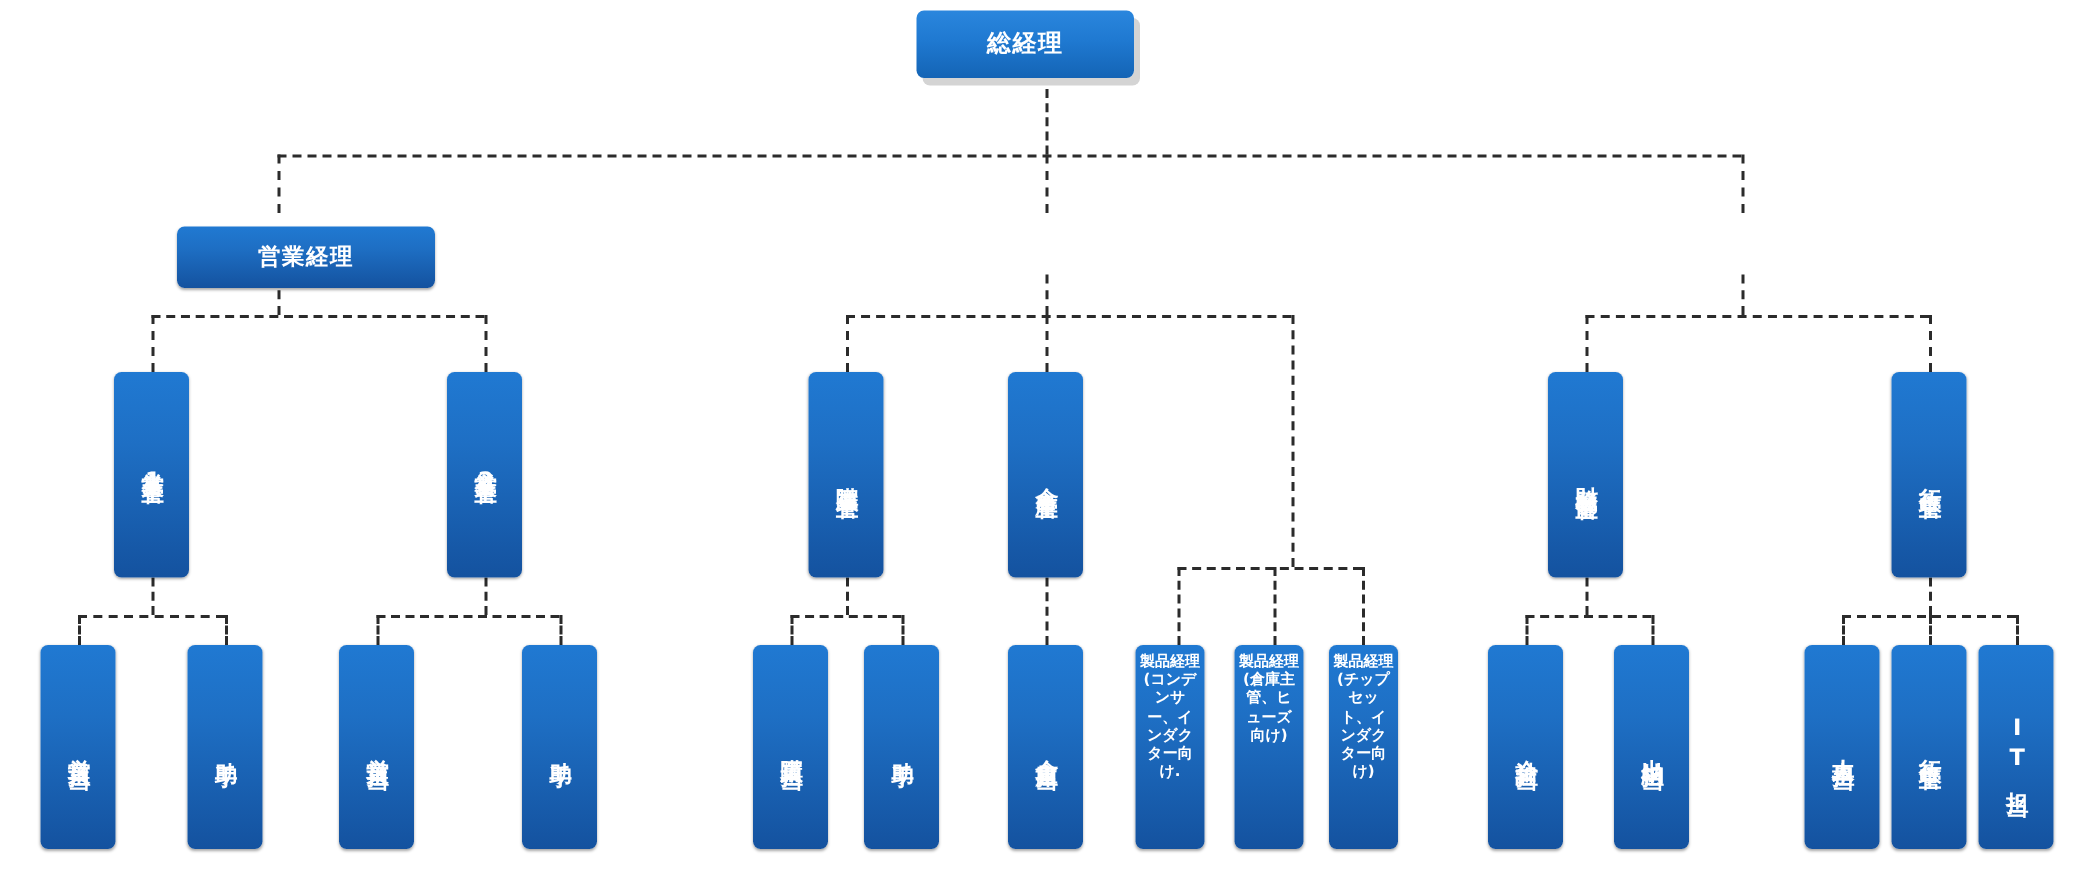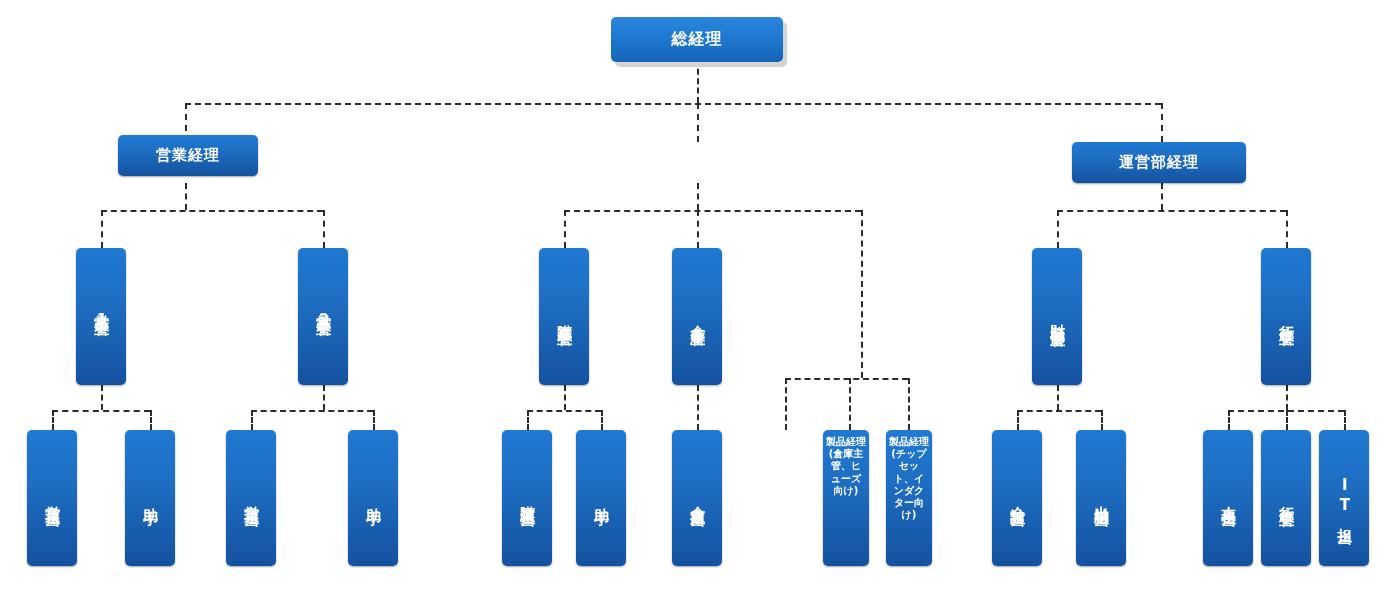--- a/index.html
+++ b/index.html
@@ -113,29 +113,26 @@
   <div class="conn h" style="left:1017px;top:410px;width:84px;"></div>
   <div class="conn v" style="left:1017px;top:410px;height:20px;"></div>
   <div class="conn v" style="left:1101px;top:410px;height:20px;"></div>
 
   <div class="conn v" style="left:1286px;top:385px;height:25px;"></div>
   <div class="conn h" style="left:1228px;top:410px;width:116px;"></div>
   <div class="conn v" style="left:1228px;top:410px;height:20px;"></div>
   <div class="conn v" style="left:1286px;top:410px;height:20px;"></div>
   <div class="conn v" style="left:1344px;top:410px;height:20px;"></div>
 
-  <div class="node horiz root" style="left:611px;top:17px;width:172px;height:45px;">
+  <div class="node horiz root" style="left:611px;top:7px;width:145px;height:45px;">
     <span class="lbl">総経理</span>
   </div>
 
-  <div class="node horiz" style="left:118px;top:135px;width:140px;height:41px;">
+  <div class="node horiz" style="left:118px;top:151px;width:172px;height:41px;">
     <span class="lbl">営業経理</span>
-  </div>
-  <div class="node horiz" style="left:1072px;top:142px;width:174px;height:41px;">
-    <span class="lbl">運営部経理</span>
   </div>
 
   <div class="node vert" style="left:76px;top:248px;width:50px;height:137px;">
     <span class="lbl">営業主管1</span>
   </div>
   <div class="node vert" style="left:298px;top:248px;width:50px;height:137px;">
     <span class="lbl">営業主管2</span>
   </div>
   <div class="node vert" style="left:539px;top:248px;width:50px;height:137px;">
     <span class="lbl">購買主管</span>
@@ -165,20 +162,23 @@
   <div class="node vert" style="left:502px;top:430px;width:50px;height:136px;">
     <span class="lbl">購買担当</span>
   </div>
   <div class="node vert" style="left:576px;top:430px;width:50px;height:136px;">
     <span class="lbl">助手</span>
   </div>
   <div class="node vert" style="left:672px;top:430px;width:50px;height:136px;">
     <span class="lbl">倉庫担当</span>
   </div>
 
+  <div class="node tiny" style="left:757px;top:430px;width:46px;height:136px;">
+    <span class="lbl">製品経理 (コンデンサー、インダクター向け.</span>
+  </div>
   <div class="node tiny" style="left:823px;top:430px;width:46px;height:136px;">
     <span class="lbl">製品経理 (倉庫主管、ヒューズ向け)</span>
   </div>
   <div class="node tiny" style="left:886px;top:430px;width:46px;height:136px;">
     <span class="lbl">製品経理 (チップセット、インダクター向け)</span>
   </div>
 
   <div class="node vert" style="left:992px;top:430px;width:50px;height:136px;">
     <span class="lbl">会計担当</span>
   </div>

